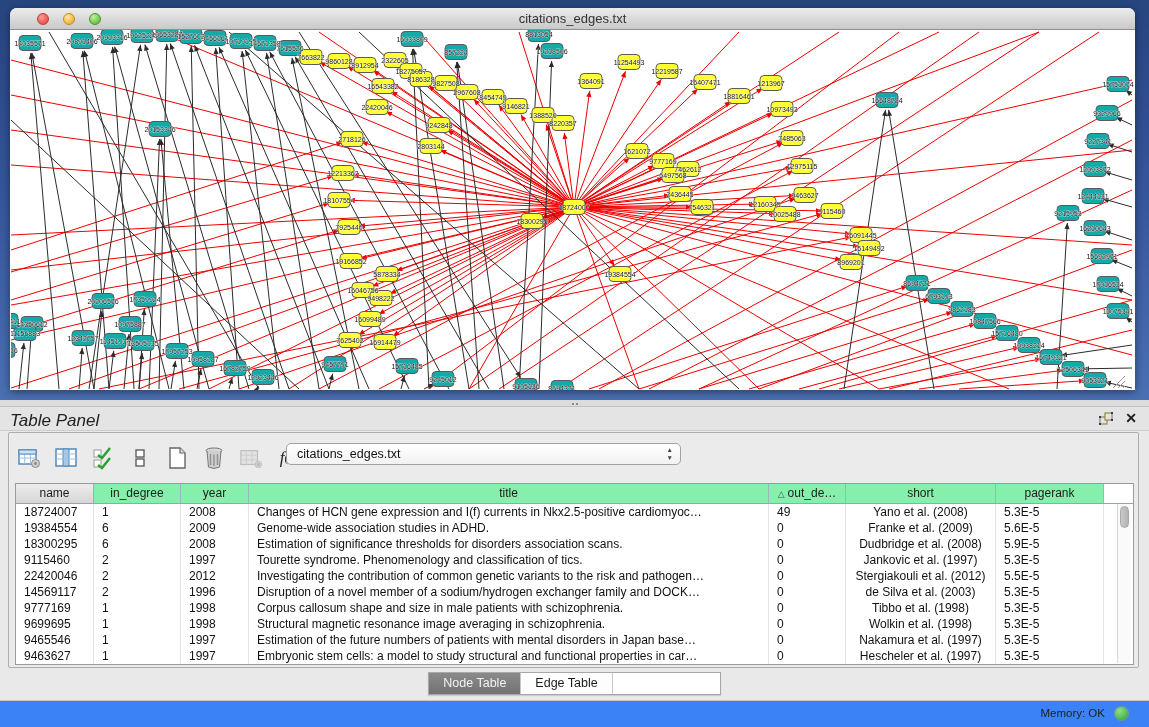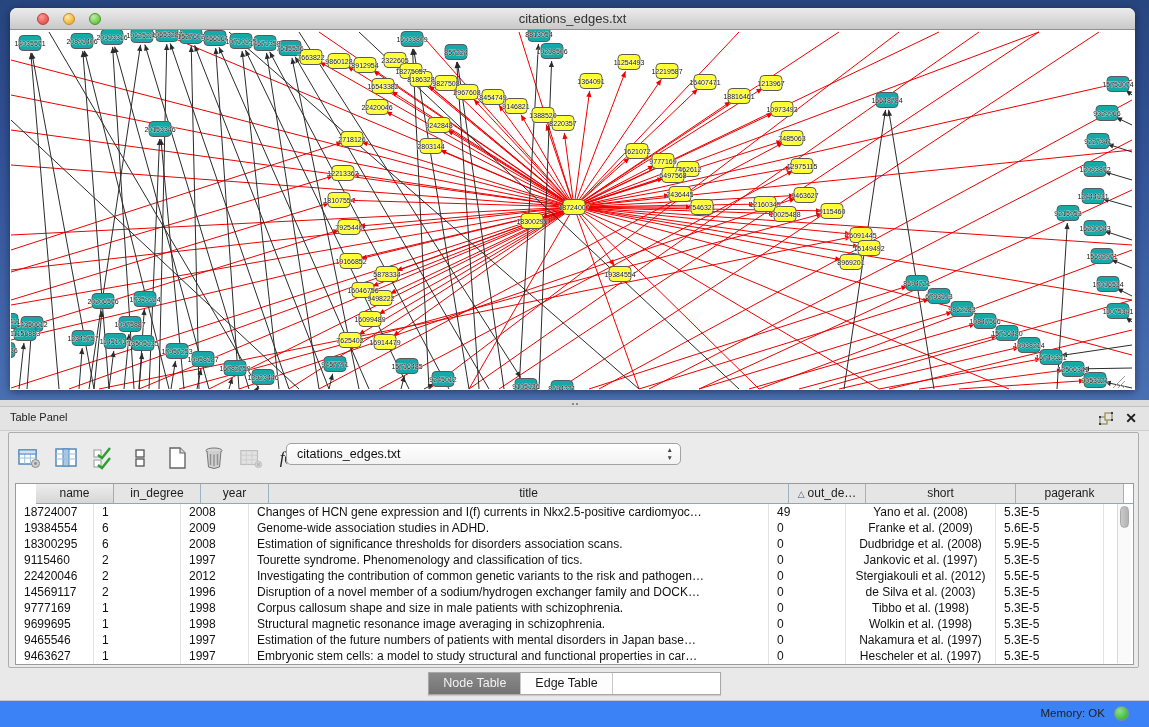--- a/index.html
+++ b/index.html
@@ -21,42 +21,42 @@
   .tl.green{left:79px;background:radial-gradient(circle at 35% 30%,#c1eea3,#7ed158 55%,#4eae31);border:1px solid #47962c;}
   #graph{position:absolute;left:1px;top:22px;width:1123px;height:360px;background:#fff;display:block;}
 
   
   .splitter{position:absolute;left:0;top:400px;width:1149px;height:7px;background:#dcdcdc;border-bottom:1px solid #c2c2c2;box-sizing:border-box;}
   .grip{position:absolute;left:571px;top:2px;width:8px;height:4px;
     background:radial-gradient(circle,#8a8a8a 1px,transparent 1.2px);background-size:4px 4px;}
 
   
   .panel-head{position:absolute;left:0;top:407px;width:1149px;height:24px;background:#e4e4e4;border-bottom:1px solid #cdcdcd;box-sizing:border-box;}
-  .panel-title{position:absolute;left:10px;top:4px;font-size:11px;color:#222;}
+  .panel-title{position:absolute;left:10px;top:4px;font-size:17px;color:#222;font-style:italic;}
   .panel-float{position:absolute;right:36px;top:5px;width:14px;height:14px;cursor:pointer;}
   .panel-close{position:absolute;right:12px;top:3px;font-size:14px;font-weight:bold;color:#1a1a1a;cursor:pointer;}
 
   
   .panel-body{position:absolute;left:8px;top:432px;width:1131px;height:236px;background:#ebebeb;
     border:1px solid #adadad;border-radius:2px;box-sizing:border-box;}
   .toolbar{position:absolute;left:8px;top:8px;height:34px;display:flex;align-items:center;gap:13px;}
   .tb-icon{width:24px;height:24px;display:flex;align-items:center;justify-content:center;cursor:pointer;}
   .fx{font-family:"Liberation Serif",serif;font-size:15px;color:#222;}
   .fx i{font-size:17px;}
   .fx small{font-size:10px;}
   .combo{position:absolute;left:277px;top:10px;width:395px;height:22px;background:linear-gradient(180deg,#ffffff,#f2f2f2);
     border:1px solid #a2a2a2;border-radius:5px;box-sizing:border-box;font-size:12.5px;color:#111;
     line-height:20px;padding-left:10px;cursor:pointer;}
   .combo .arrows{position:absolute;right:7px;top:2px;font-size:6.5px;color:#444;line-height:8px;text-align:center;}
 
   
-  .dtable{position:absolute;left:6px;top:50px;width:1119px;height:182px;background:#fff;border:1px solid #9b9b9b;box-sizing:border-box;padding-left:20px;}
+  .dtable{position:absolute;left:6px;top:50px;width:1119px;height:182px;background:#fff;border:1px solid #9b9b9b;box-sizing:border-box;}
   .thead{display:grid;grid-template-columns:78px 87px 68px 520px 77px 150px 108px 1fr;height:20px;
     border-bottom:1px solid #8fa8b5;box-sizing:border-box;}
-  .th{background:#e5e5e5;border-right:1px solid #9ab4c2;font-size:12px;color:#1c1c1c;text-align:center;line-height:19px;
+  .th{background:#86efac;border-right:1px solid #9ab4c2;font-size:12px;color:#1c1c1c;text-align:center;line-height:19px;
     overflow:hidden;white-space:nowrap;cursor:pointer;}
   .th.namecol{background:linear-gradient(180deg,#ededed,#d6d6d6);border-right:1px solid #aaa;}
   .th .sort{font-size:9px;color:#3c5a74;margin-right:3px;}
   .tbody{position:absolute;left:0;top:20px;right:0;bottom:0;overflow:hidden;}
   .tr{display:grid;grid-template-columns:78px 87px 68px 520px 77px 150px 108px 1fr;height:16px;cursor:default;}
   .td{font-size:12px;color:#111;line-height:16px;padding-left:8px;overflow:hidden;white-space:nowrap;
     border-right:1px solid #e3e3e3;box-sizing:border-box;}
   .td.c{text-align:center;padding-left:0;}
   .vscroll{position:absolute;right:2px;top:20px;width:13px;bottom:1px;background:#fafafa;border-left:1px solid #d8d8d8;}
   .vthumb{position:absolute;left:2px;top:2px;width:9px;height:22px;background:linear-gradient(90deg,#c9c9c9,#b3b3b3);

